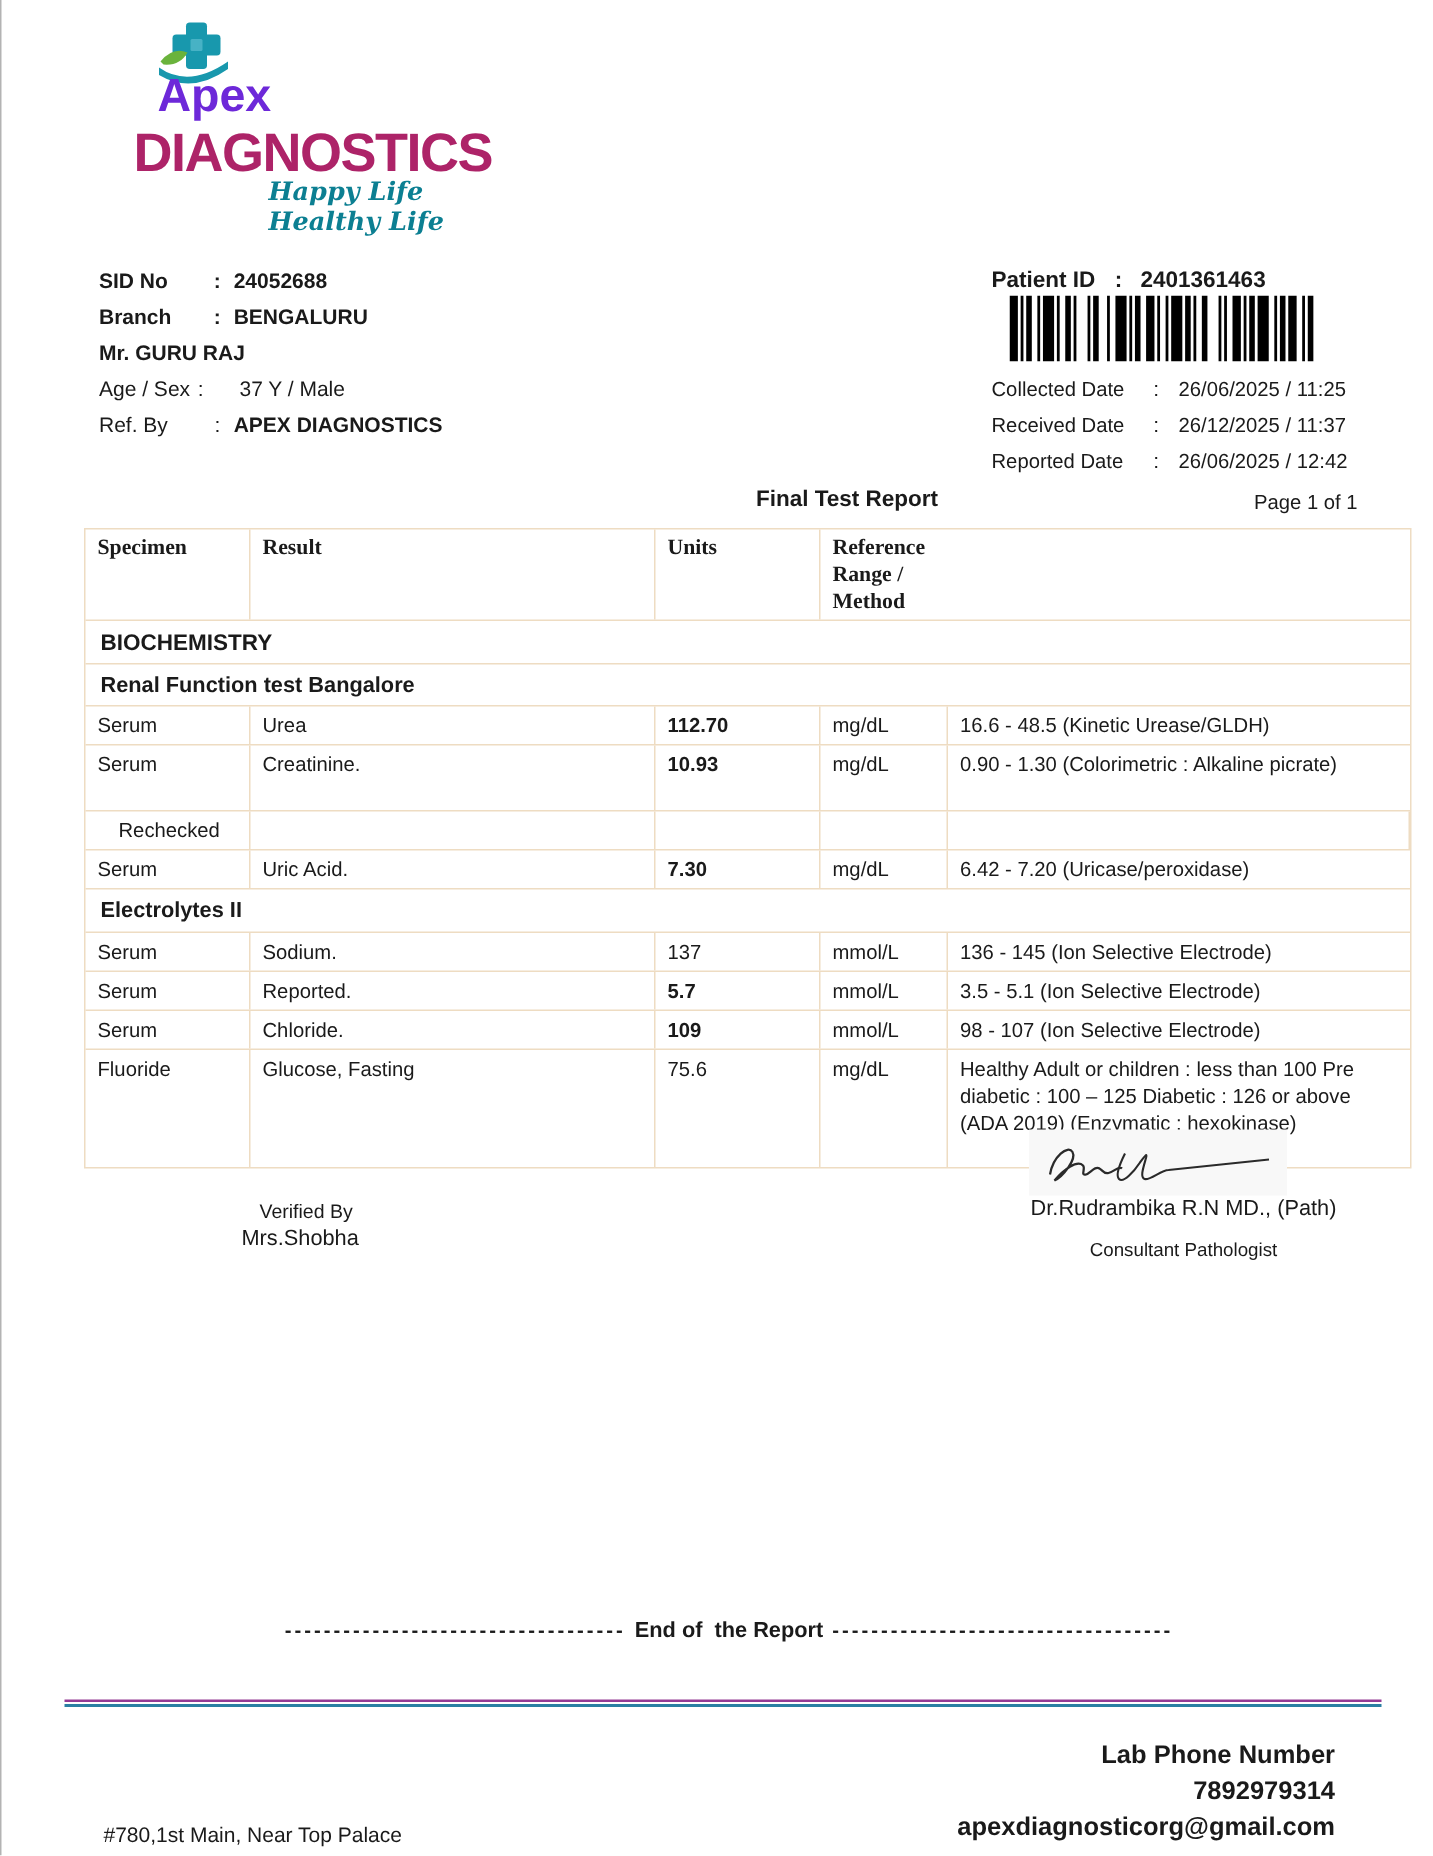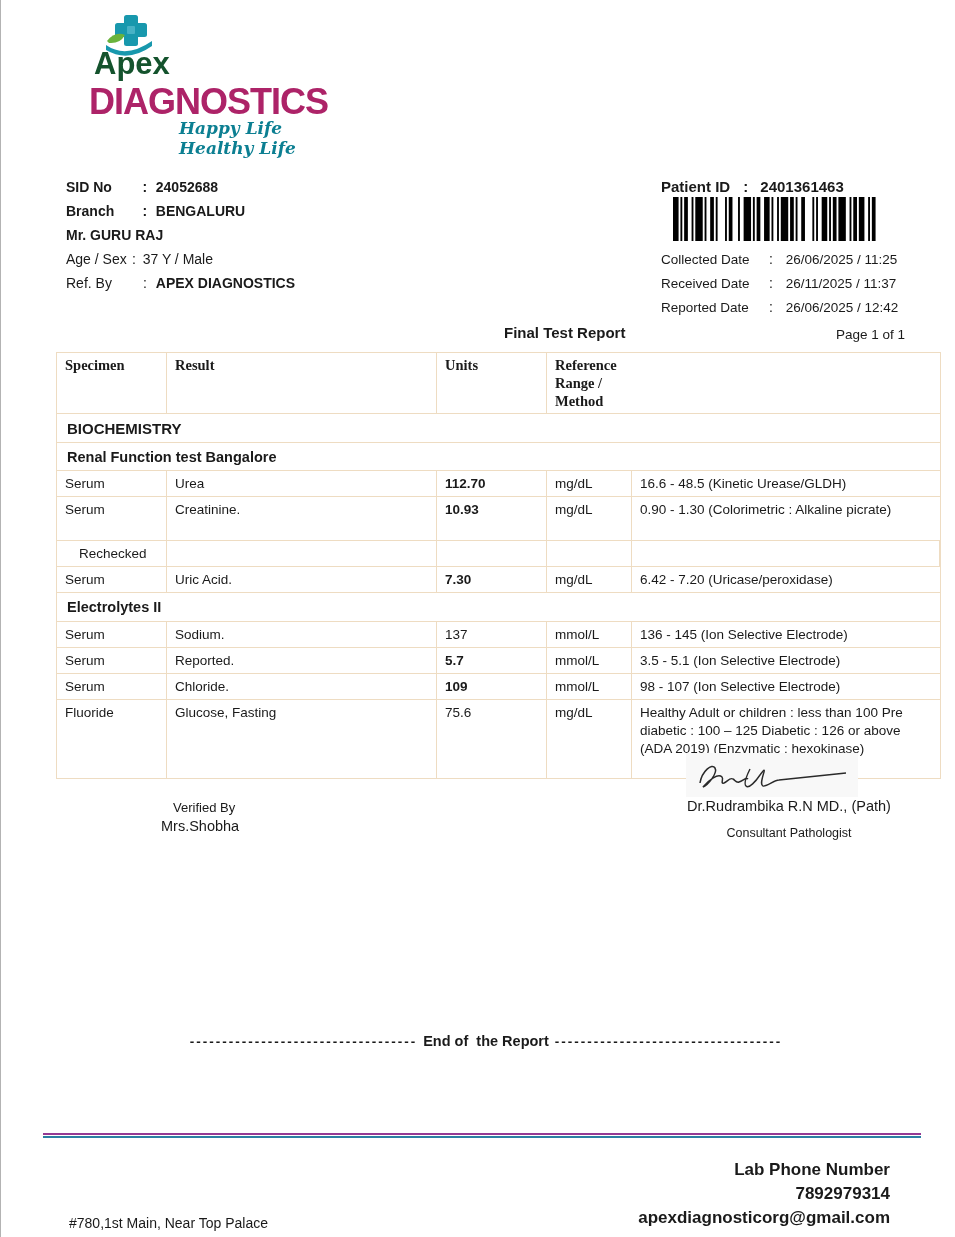--- a/index.html
+++ b/index.html
@@ -6,22 +6,22 @@
   html,body { background:#fff; }
   .page {
     position:relative; width:955px; height:1237px; background:#ffffff;
     font-family:"Liberation Sans", sans-serif; color:#1a1a1a; overflow:hidden;
     border-left:1px solid #b3b3b3;
   }
 
   
   .logo { position:absolute; left:88px; top:12px; width:250px; height:130px; }
   .logo-art { position:absolute; left:10px; top:2px; }
-  .logo-apex { position:absolute; left:5px; top:34px; font-size:31px; font-weight:bold;
-               color:#14532d; letter-spacing:0px; }
+  .logo-apex { position:absolute; left:16px; top:34px; font-size:31px; font-weight:bold;
+               color:#6d28d9; letter-spacing:0px; }
   .logo-diag { position:absolute; left:0px; top:69px; font-size:36px; font-weight:bold;
                color:#ad2368; letter-spacing:-1px; }
   .logo-tag  { position:absolute; left:90px; top:106px; font-size:17px; font-weight:bold;
                font-style:italic; font-family:"DejaVu Serif", serif; color:#0c7f92; }
 
   
   .info-line { position:absolute; font-size:14px; white-space:nowrap; }
   .info-line .lbl   { display:inline-block; }
   .pl-left .lbl     { width:68px; }
   .pl-left .sep     { display:inline-block; width:14px; text-align:center; }
@@ -55,21 +55,21 @@
   
   .sig-box { position:absolute; left:685px; top:753px; width:172px; height:44px; background:#f8f8f8; }
   .doc-name  { position:absolute; left:657px; top:798px; width:262px; text-align:center;
                font-size:14.5px; }
   .doc-title { position:absolute; left:657px; top:826px; width:262px; text-align:center;
                font-size:12.5px; }
   .verified-lbl { position:absolute; left:172px; top:800px; font-size:13px; }
   .verified-val { position:absolute; left:160px; top:818px; font-size:14.5px; }
 
   
-  .endline { position:absolute; left:0; top:1018px; width:955px; text-align:center;
+  .endline { position:absolute; left:0; top:1064px; width:955px; text-align:center;
              font-weight:bold; font-size:13.5px; white-space:pre; }
   .endline .dash { letter-spacing:2px; }
   .endline .elabel { white-space:pre; padding:0 6px; font-size:14.5px; }
 
   
   .foot-rule { position:absolute; left:42px; top:1133px; width:878px; height:5px;
                background:linear-gradient(#943a94 0 40%, #ffffff 40% 55%, #2b7fa3 55% 100%); }
   .foot-left  { position:absolute; left:68px;  top:1209px; font-size:14px; font-weight:normal;
                 line-height:28px; }
   .foot-right { position:absolute; right:65px; top:1158px; font-size:17px; font-weight:bold;
@@ -100,21 +100,21 @@
   </div>
   <div class="info-line pl-left" style="left:65px; top:203px;">
     <span class="lbl bold">Branch</span>
     <span class="sep bold">:</span>
     <span class="val bold">BENGALURU</span>
   </div>
   <div class="info-line bold" style="left:65px; top:227px;">Mr. GURU RAJ</div>
   <div class="info-line" style="left:65px; top:251px;">
     <span class="lbl" style="width:62px;">Age / Sex</span>
     <span>:</span>
-    <span style="margin-left:3px;">37 Y / Male</span>
+    <span style="margin-left:20px;">37 Y / Male</span>
   </div>
   <div class="info-line pl-left" style="left:65px; top:275px;">
     <span class="lbl">Ref. By</span>
     <span class="sep">:</span>
     <span class="val bold">APEX DIAGNOSTICS</span>
   </div>
 
   <div class="info-line pid-line" style="left:660px; top:178px;">
     <span class="lbl bold" style="width:78px; display:inline-block;">Patient ID</span>
     <span class="bold">:</span>
@@ -157,21 +157,21 @@
     </svg>
 
   <div class="info-line date-line" style="left:660px; top:251px;">
     <span class="lbl">Collected Date</span>
     <span>:</span>
     <span class="val">26/06/2025 / 11:25</span>
   </div>
   <div class="info-line date-line" style="left:660px; top:275px;">
     <span class="lbl">Received Date</span>
     <span>:</span>
-    <span class="val">26/11/2025 / 11:37</span>
+    <span class="val">26/12/2025 / 11:37</span>
   </div>
   <div class="info-line date-line" style="left:660px; top:299px;">
     <span class="lbl">Reported Date</span>
     <span>:</span>
     <span class="val">26/06/2025 / 12:42</span>
   </div>
 
   <div class="rpt-title">Final Test Report</div>
   <div class="rpt-page">Page 1 of 1</div>
 

